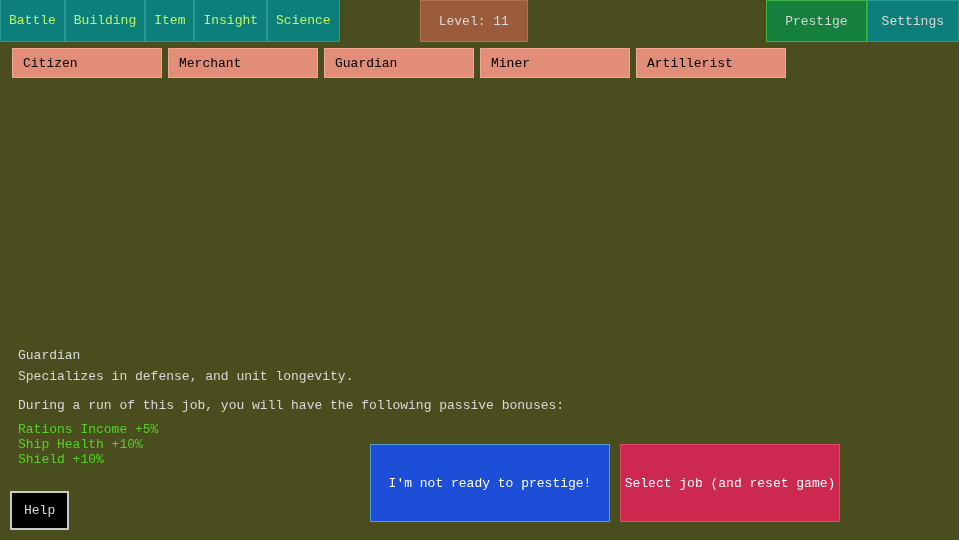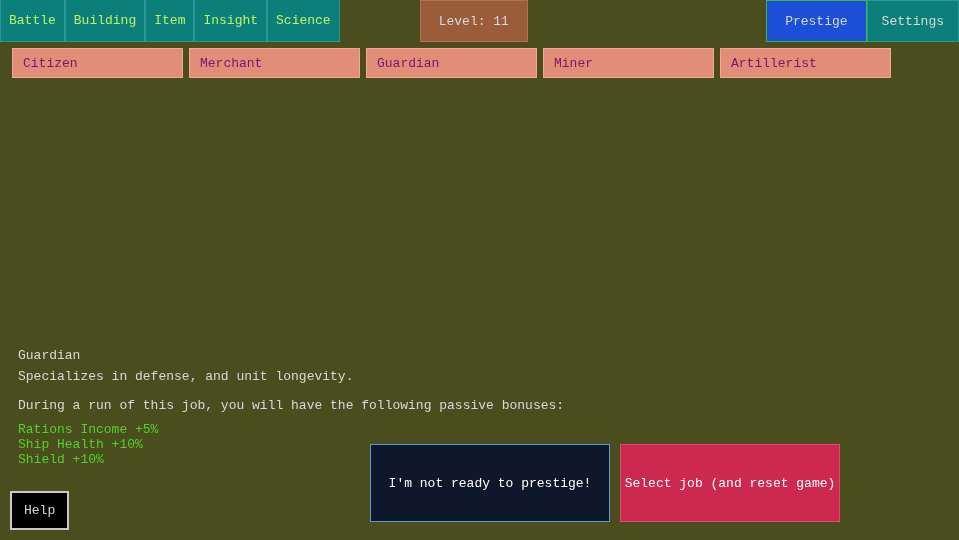--- a/index.html
+++ b/index.html
@@ -36,21 +36,21 @@
   color: #d8d8d8;
   padding: 0 18px;
   display: flex;
   align-items: center;
   margin-left: 80px;
   font-family: inherit;
   font-size: 13px;
 }
 .spacer { flex: 1; }
 .prestige-tab {
-  background: #1d4ed8;
+  background: #15803d;
   color: #d8d8d8;
   border: 1px solid #44b347;
   padding: 0 18px;
   display: flex;
   align-items: center;
   cursor: pointer;
   font-family: inherit;
   font-size: 13px;
 }
 .settings-tab {
@@ -65,22 +65,22 @@
   font-size: 13px;
 }
 .job-row {
   display: flex;
   gap: 6px;
   padding: 6px 12px 0 12px;
 }
 .job-btn {
   background: #e28d78;
   border: 1px solid #f0a892;
-  color: #701a75;
-  width: 171px;
+  color: #000000;
+  width: 150px;
   height: 30px;
   display: flex;
   align-items: center;
   padding-left: 10px;
   cursor: pointer;
   font-family: inherit;
   font-size: 13px;
 }
 .detail {
   position: absolute;
@@ -93,21 +93,21 @@
 .detail-intro { color: #d8d8d8; margin-bottom: 10px; }
 .bonus { color: #56d029; line-height: 1.15; }
 .action-row {
   position: absolute;
   bottom: 18px;
   left: 370px;
   display: flex;
   gap: 10px;
 }
 .btn-blue {
-  background: #0f172a;
+  background: #1d4ed8;
   border: 1px solid #5a9bcf;
   color: #fff;
   width: 240px;
   height: 78px;
   display: flex;
   align-items: center;
   justify-content: center;
   cursor: pointer;
   font-family: inherit;
   font-size: 13px;

